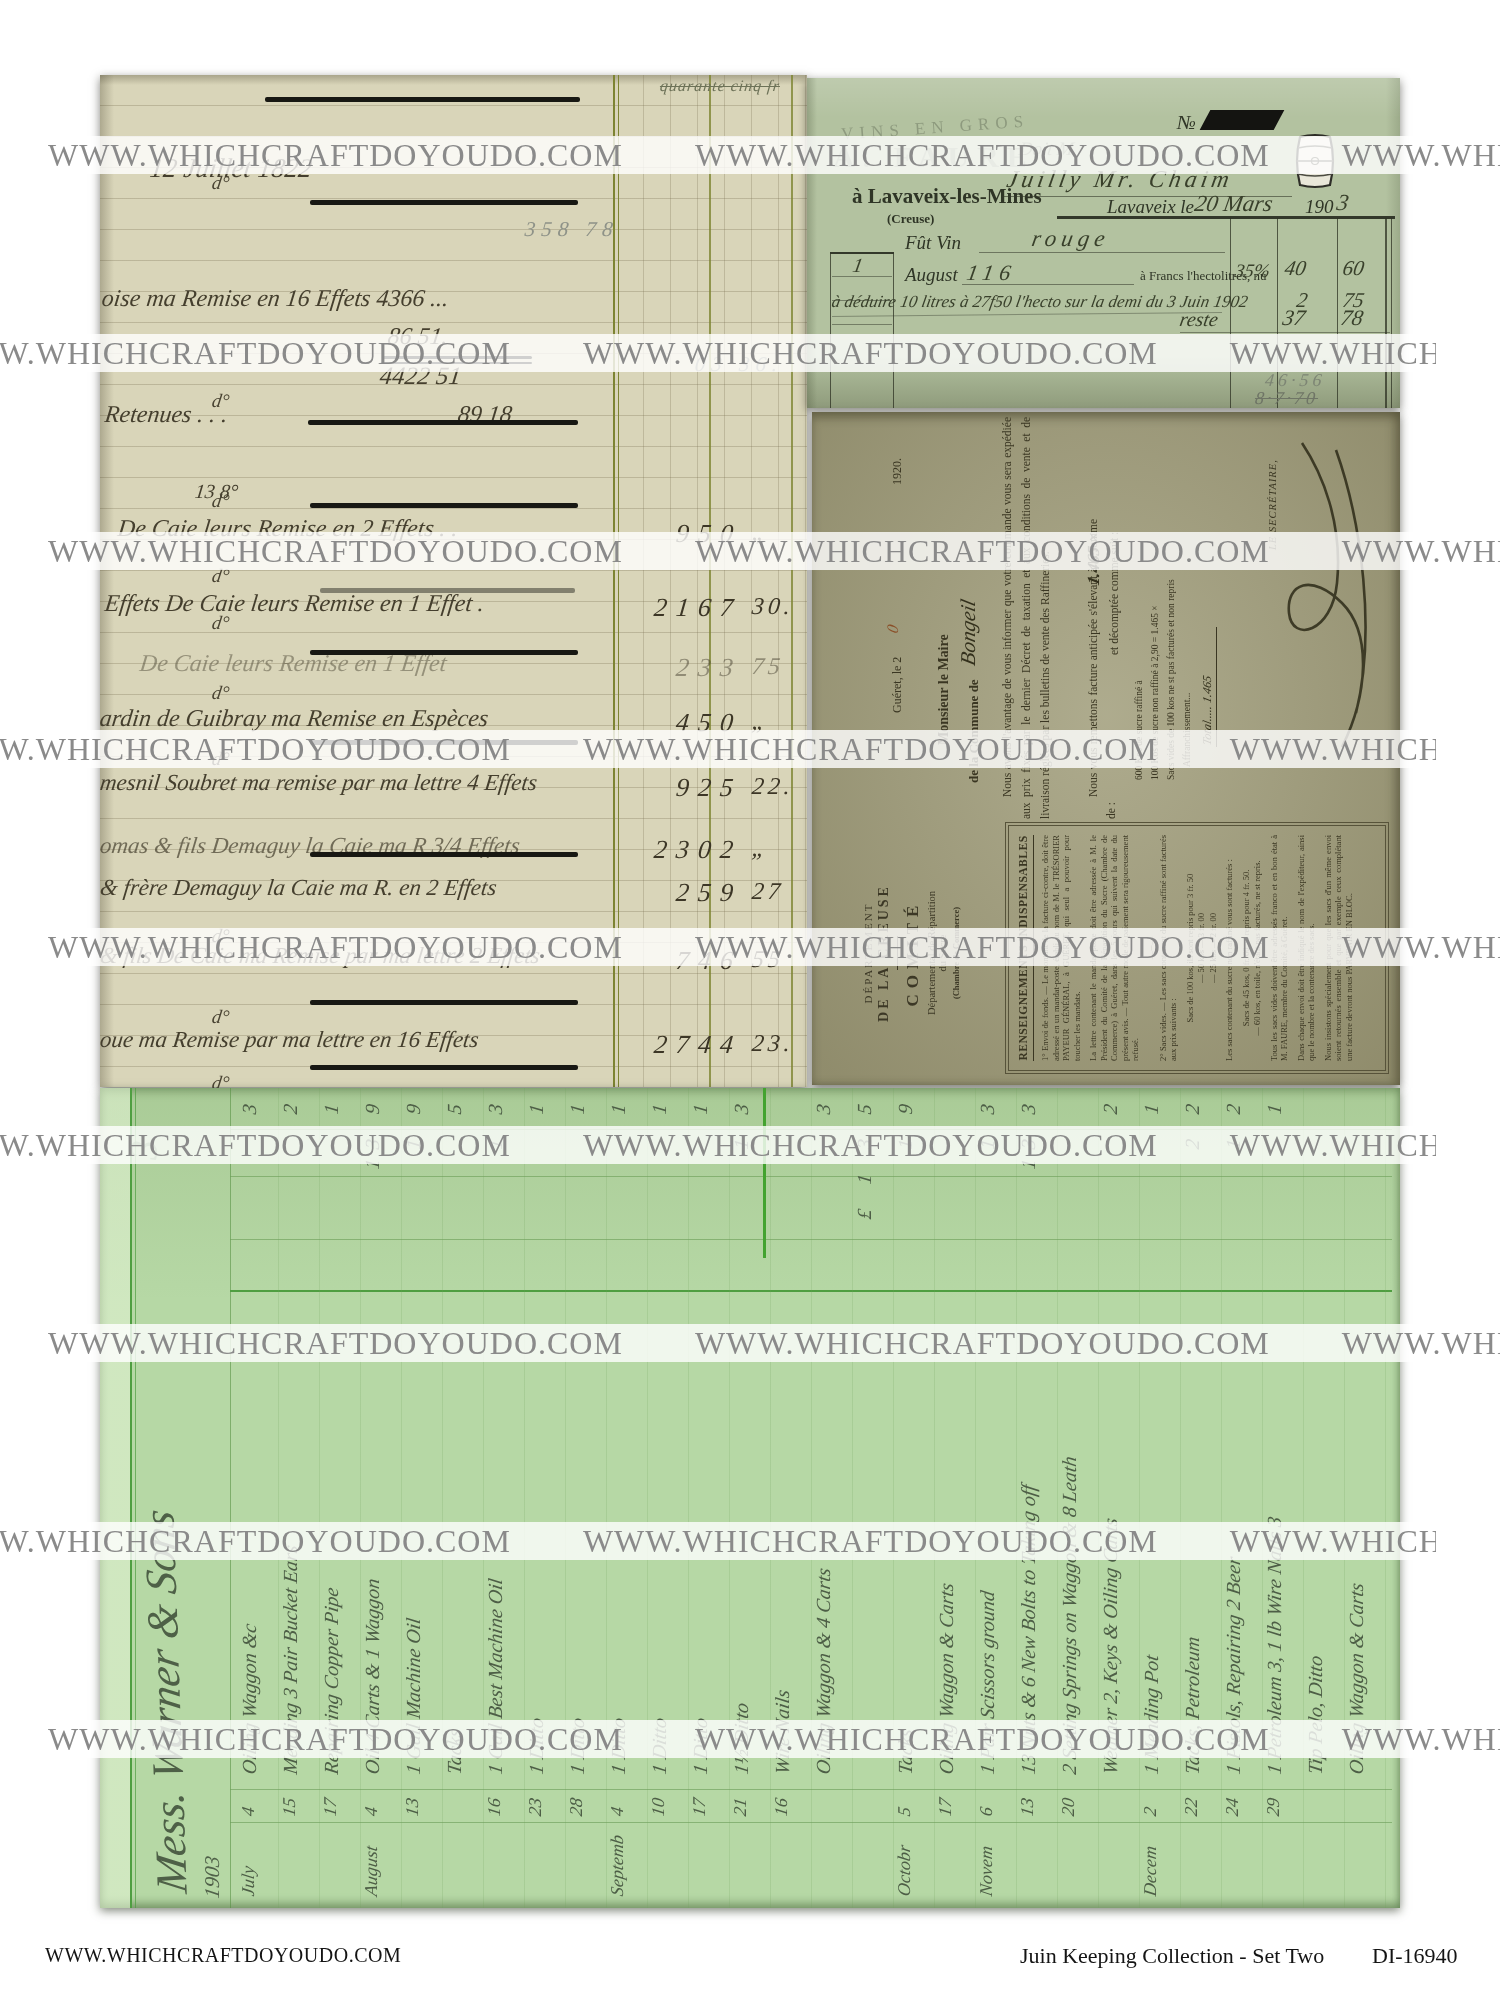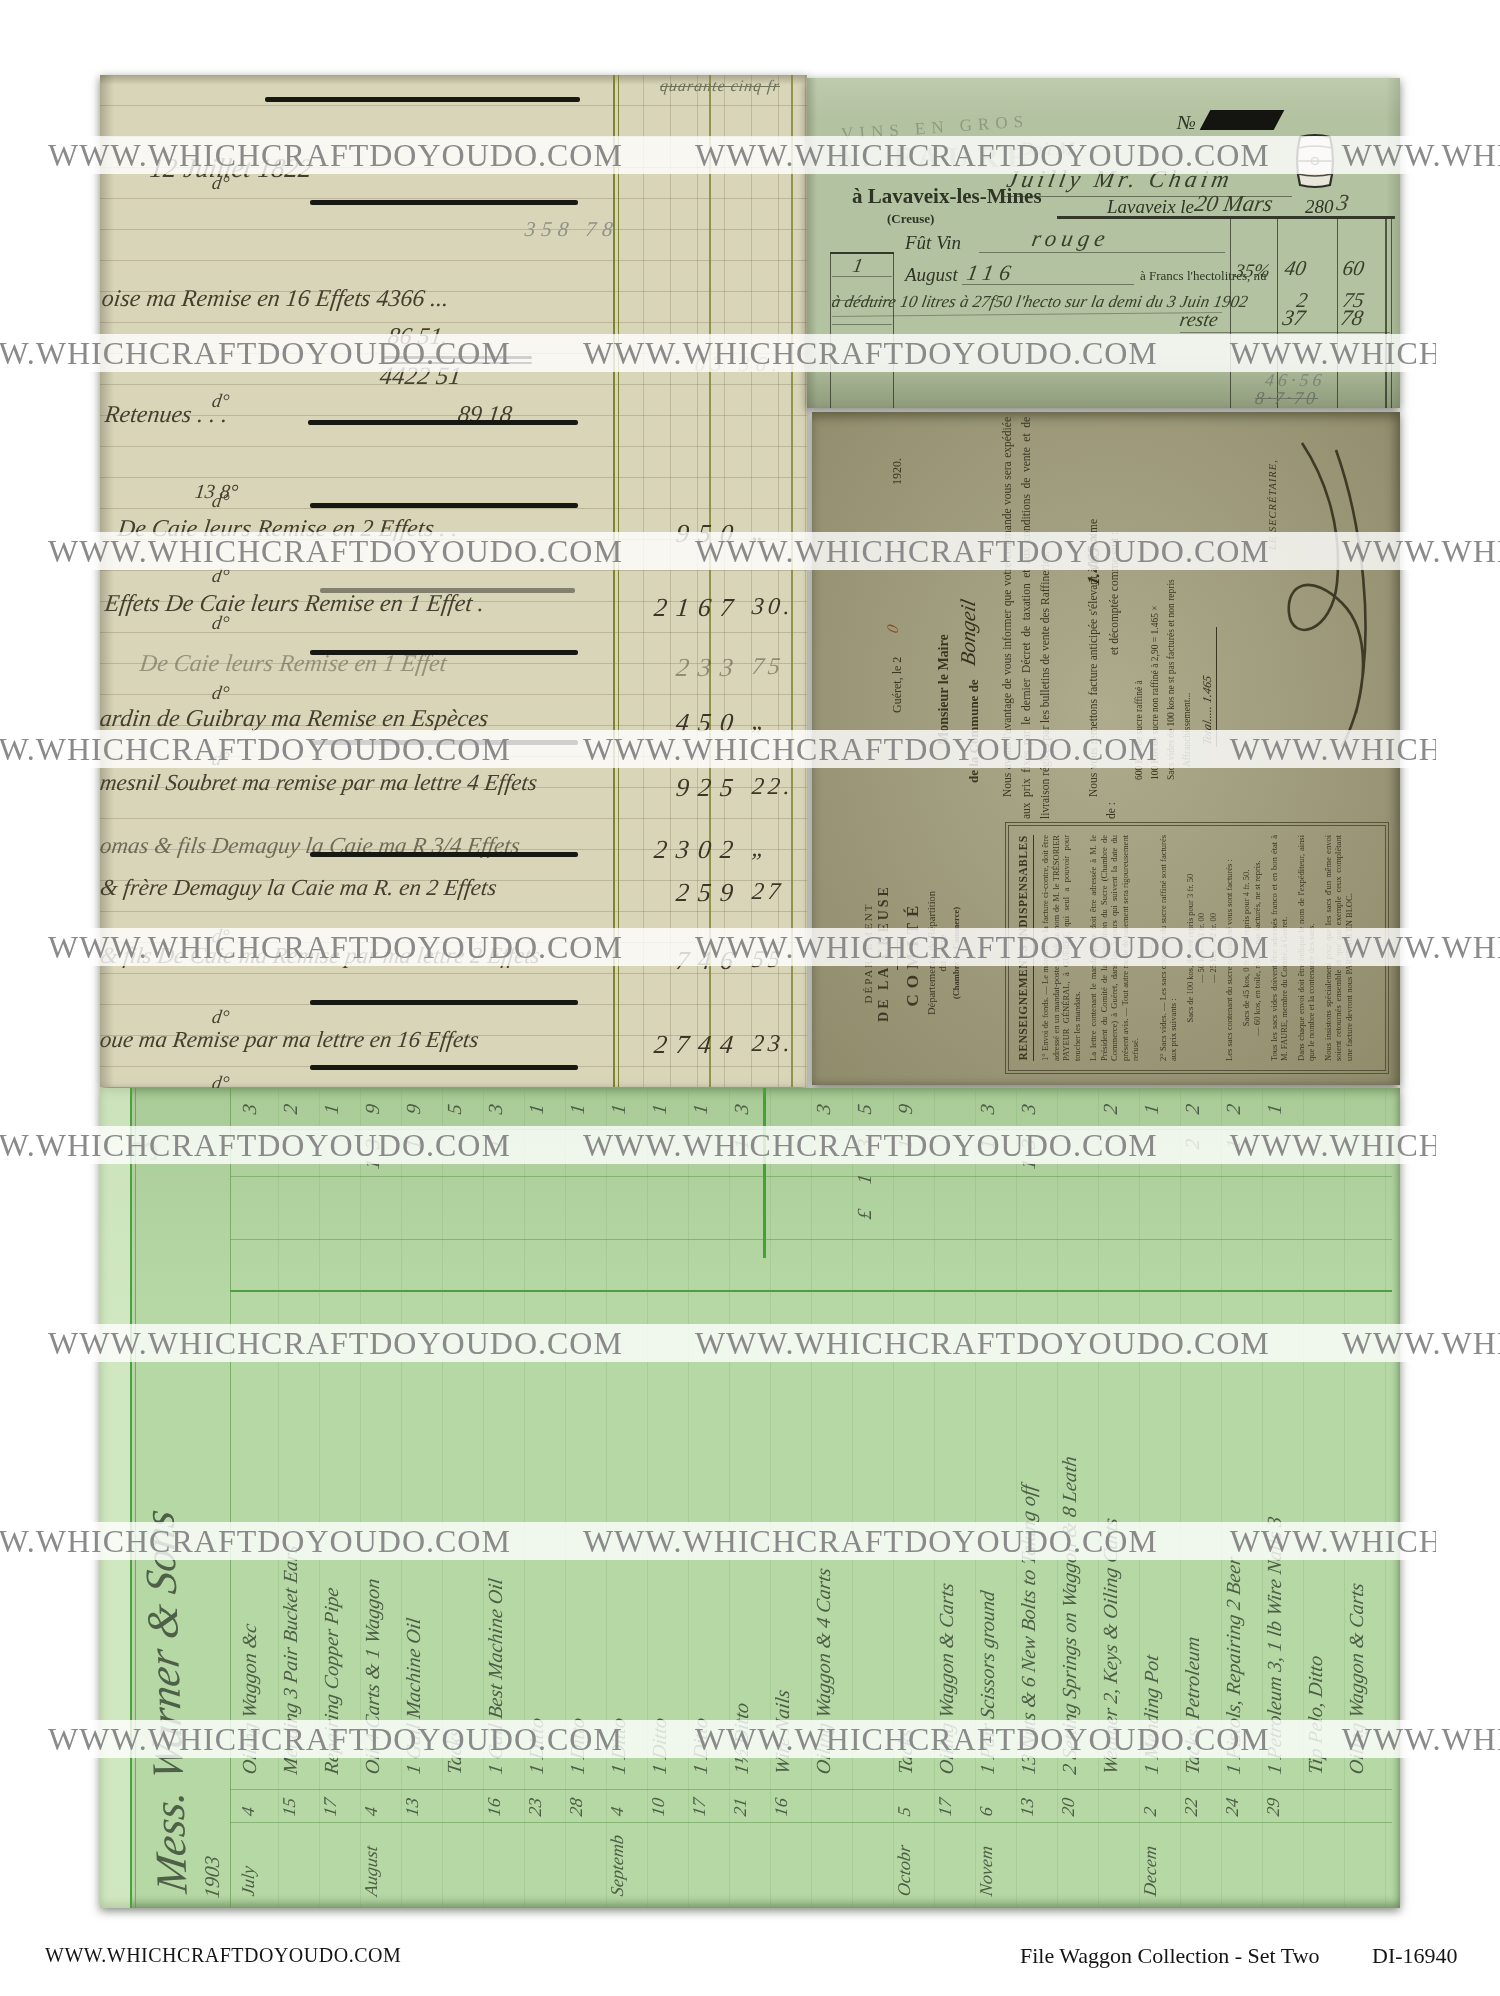--- a/index.html
+++ b/index.html
@@ -185,21 +185,21 @@
       <path d="M5 15 Q22 11 39 15 M5 41 Q22 45 39 41 M3.5 28 L40.5 28" stroke="#4a4a40" stroke-width="1.4" fill="none"></path>
       <circle cx="22" cy="28" r="3.5" fill="none" stroke="#4a4a40" stroke-width="1.2"></circle>
     </svg>
 
     <span class="sc" style="left:212px;top:60px;font-size:19px;opacity:.45">Doit M</span>
     <span class="sc" style="left:200px;top:88px;font-size:24px;letter-spacing:4px">Juilly Mr. Chaim</span>
     <div class="rule" style="left:195px;top:118px;width:290px;height:1px;opacity:.6"></div>
 
     <span class="pr" style="left:300px;top:118px;font-size:19px;font-style:italic">Lavaveix le</span>
     <span class="sc" style="left:388px;top:113px;font-size:23px">20 Mars</span>
-    <span class="pr" style="left:498px;top:118px;font-size:19px;font-style:italic">280</span>
+    <span class="pr" style="left:498px;top:118px;font-size:19px;font-style:italic">190</span>
     <span class="sc" style="left:530px;top:112px;font-size:23px">3</span>
     <div class="rule" style="left:382px;top:140px;width:108px;height:1px;opacity:.6"></div>
     <div class="rule" style="left:250px;top:138px;width:338px;height:3px"></div>
 
     <div class="ivl" style="left:23px;top:174px;height:156px"></div>
     <div class="ivl" style="left:86px;top:174px;height:156px"></div>
     <div class="rule" style="left:23px;top:174px;width:64px;height:2px"></div>
     <div class="rule" style="left:25px;top:198px;width:60px;height:1px;opacity:.5"></div>
     <div class="rule" style="left:25px;top:222px;width:60px;height:1px;opacity:.5"></div>
     <div class="rule" style="left:25px;top:246px;width:60px;height:1px;opacity:.5"></div>
@@ -552,15 +552,15 @@
       <span>WWW.WHICHCRAFTDOYOUDO.COM</span>
       <span>WWW.WHICHCRAFTDOYOUDO.COM</span>
     </div>
   <div class="wm" style="top:1720px">
       <span>WWW.WHICHCRAFTDOYOUDO.COM</span>
       <span>WWW.WHICHCRAFTDOYOUDO.COM</span>
       <span>WWW.WHICHCRAFTDOYOUDO.COM</span>
     </div>
 
   <span class="f-site">WWW.WHICHCRAFTDOYOUDO.COM</span>
-  <span class="f-title">File Waggon Collection - Set Two</span>
+  <span class="f-title">Juin Keeping Collection - Set Two</span>
   <span class="f-code">DI-16940</span>
 </div>
 
 </body></html>

